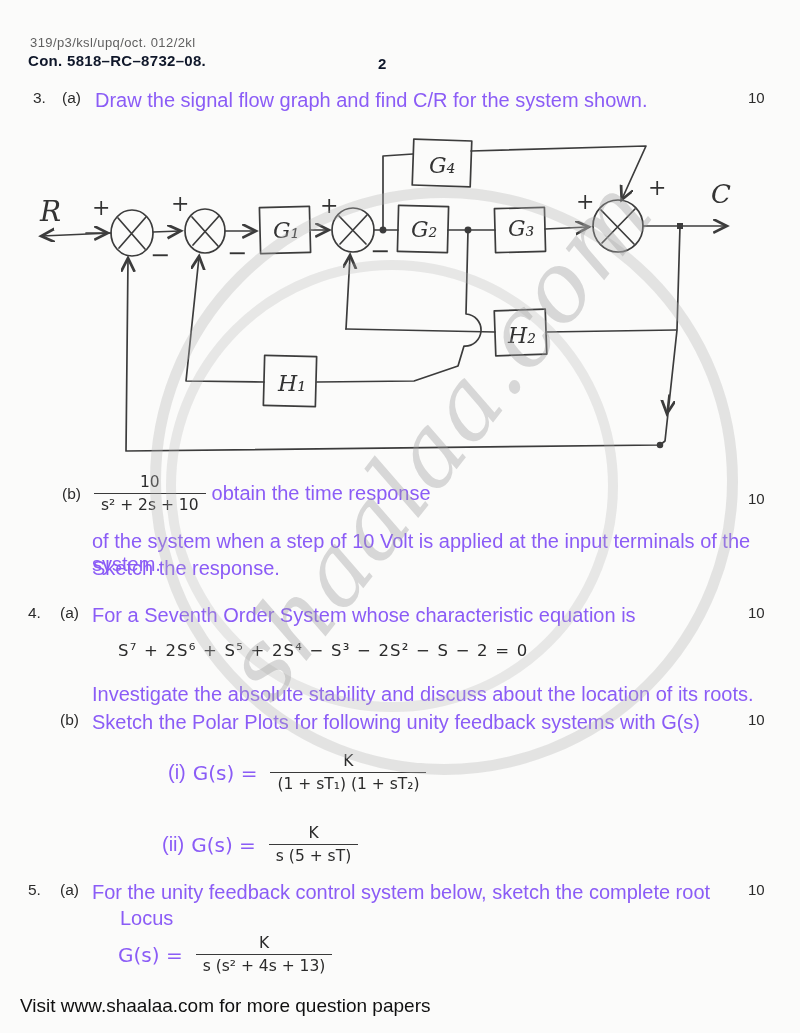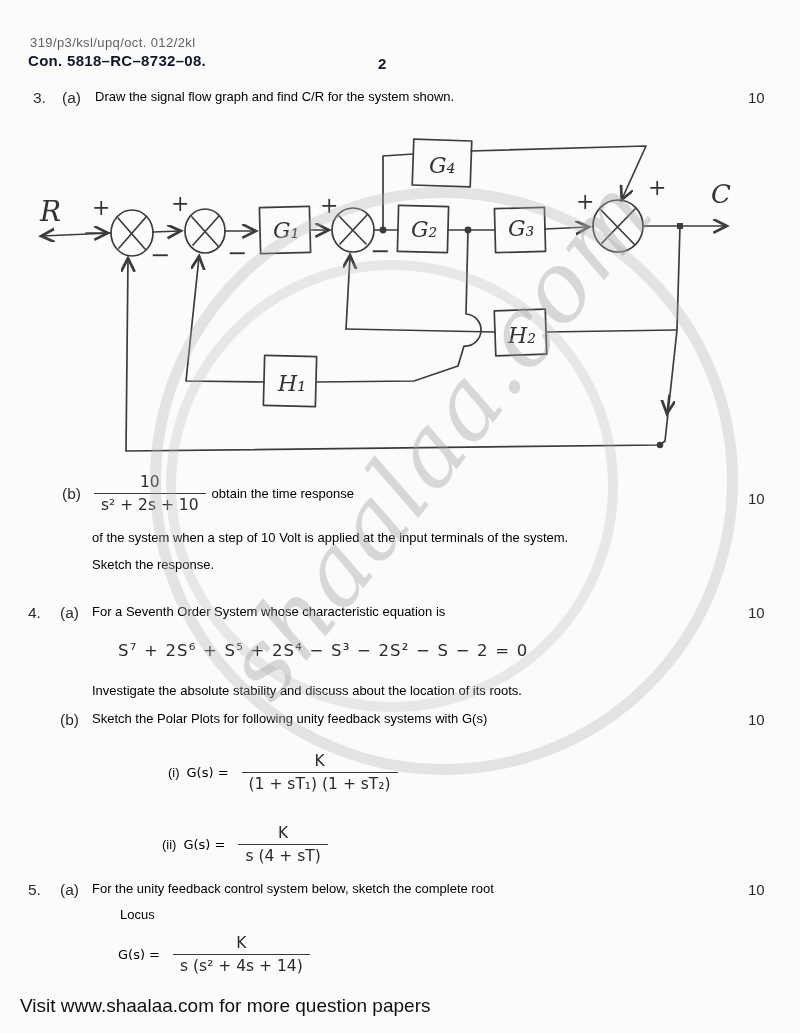--- a/index.html
+++ b/index.html
@@ -8,21 +8,21 @@
     position: relative;
     background: #fbfbfa;
     font-family: "Liberation Sans", sans-serif;
     color: #2a2a2a;
     overflow: hidden;
   }
   .abs { position: absolute; }
   .ref  { font-size: 13px; color: #5f5f5f; letter-spacing: .4px; }
   .head { font-size: 15px; font-weight: bold; color: #0f172a; letter-spacing: .3px; }
   .qnum { font-size: 15.5px; color: #2b2b2b; }
-  .qtext{ font-size: 13px; color: #000000; }
+  .qtext{ font-size: 20px; color: #8b5cf6; }
   .marks{ font-size: 15px; color: #2b2b2b; }
   .math { font-family: "DejaVu Sans", sans-serif; }
   .eq   { font-size: 16.5px; letter-spacing: 1.2px; color:#2b2b2b; }
   .frow { display: inline-flex; align-items: center; white-space: nowrap; }
   .frow > * { margin-right: 7px; }
   .frac { display: inline-flex; flex-direction: column; align-items: center;
           font-size: 15.5px; color:#2b2b2b; margin: 0 6px; }
   .frac .num { padding: 0 8px 2px; }
   .frac .den { border-top: 1.6px solid #3a3a3a; padding: 2px 7px 0; text-align: right; }
   .footer { font-size: 19px; color: #101010; text-align: center; }
@@ -159,35 +159,35 @@
     <span class="num">K</span>
     <span class="den">(1 + sT₁) (1 + sT₂)</span>
   </span>
 </div>
 
 <div class="abs frow" style="left:162px; top:824px;">
   <span class="qtext">(ii)</span>
   <span class="qtext math">G(s) =</span>
   <span class="frac math">
     <span class="num">K</span>
-    <span class="den">s (4 + sT)</span>
+    <span class="den">s (5 + sT)</span>
   </span>
 </div>
 
 <span class="abs qnum" style="left:28px; top:881px;">5.</span>
 <span class="abs qnum" style="left:60px; top:881px;">(a)</span>
 <span class="abs qtext" style="left:92px; top:881px;">For the unity feedback control system below, sketch the complete root</span>
 <span class="abs marks" style="left:748px; top:881px;">10</span>
 <span class="abs qtext" style="left:120px; top:907px;">Locus</span>
 
 <div class="abs frow" style="left:118px; top:934px;">
   <span class="qtext math">G(s) =</span>
   <span class="frac math">
     <span class="num">K</span>
-    <span class="den">s (s² + 4s + 14)</span>
+    <span class="den">s (s² + 4s + 13)</span>
   </span>
 </div>
 
 <div class="abs footer" style="left:20px; top:995px;">Visit www.shaalaa.com for more question papers</div>
 
 <div class="abs wm-ring wm-outer"></div>
 <div class="abs wm-ring wm-inner"></div>
 <div class="abs wm-text">shaalaa.com</div>
 
 </body></html>

